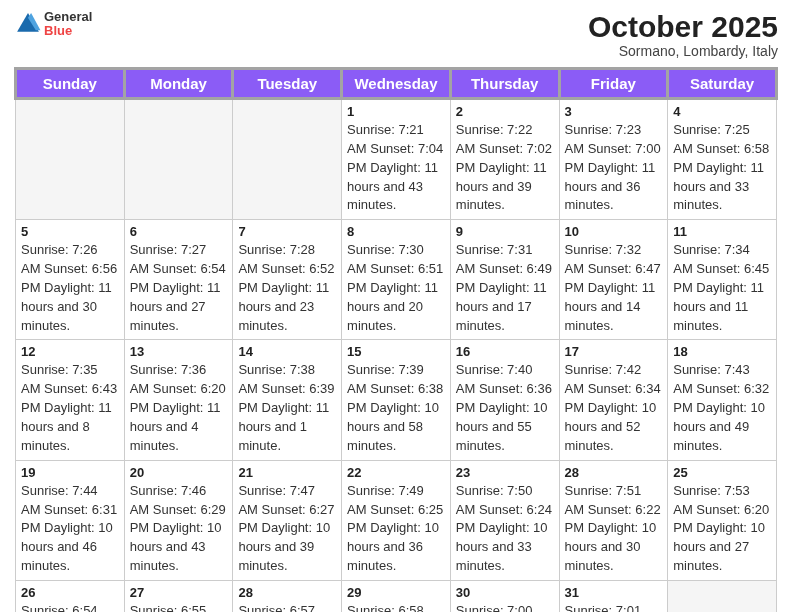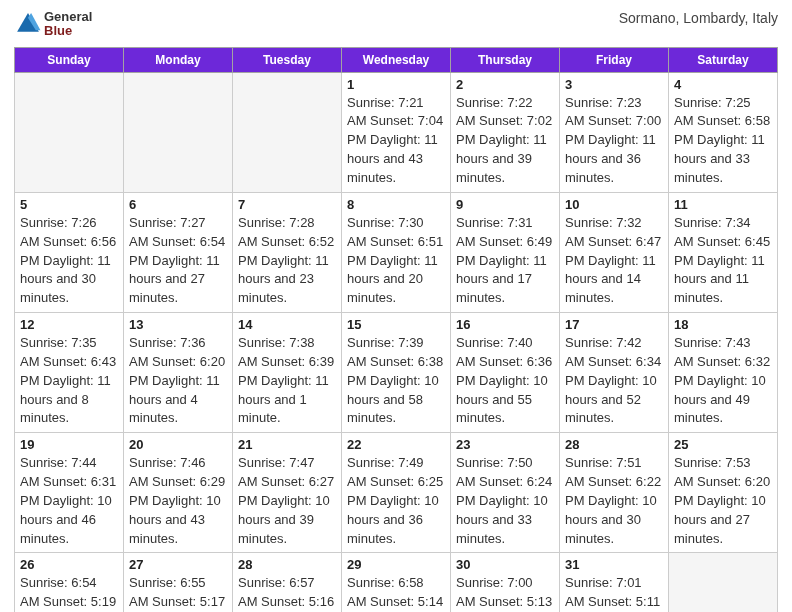--- a/index.html
+++ b/index.html
@@ -30,21 +30,21 @@
       gap: 2px;
     }
     .logo-text {
       display: flex;
       flex-direction: column;
       font-size: 13px;
       font-weight: bold;
       line-height: 1.1;
     }
     .logo-general { color: #333; }
-    .logo-blue { color: #7f1d1d; }
+    .logo-blue { color: #ef4444; }
     .logo-icon {
       width: 28px;
       height: 28px;
     }
     .title-block {
       text-align: right;
     }
     .title-month {
       font-size: 30px;
       font-weight: bold;
@@ -56,27 +56,27 @@
       color: #444;
     }
     .calendar {
       flex: 1;
       border: 1px solid #bbb;
       border-collapse: collapse;
       width: 100%;
       table-layout: fixed;
     }
     .calendar th {
-      background: #6d28d9;
+      background: #8b5cf6;
       color: #fff;
       text-align: center;
       padding: 5px 2px;
-      font-size: 12px;
+      font-size: 15px;
       font-weight: bold;
-      border: 1px solid #a3a3a3;
+      border: 3px solid #a3a3a3;
     }
     .calendar td {
       border: 1px solid #ccc;
       vertical-align: top;
       padding: 4px 5px;
       height: 82px;
       background: #fff;
     }
     .calendar td.empty {
       background: #f5f5f5;
@@ -103,20 +103,21 @@
       <svg class="logo-icon" viewBox="0 0 36 36">
         <polygon points="18,4 32,28 4,28" fill="#1a6aad"></polygon>
         <polygon points="22,4 34,26 28,26 18,10" fill="#4fa3e0"></polygon>
       </svg>
       <div class="logo-text">
         <span class="logo-general">General</span>
         <span class="logo-blue">Blue</span>
       </div>
     </div>
     <div class="title-block">
+      <div class="title-month">October 2025</div>
       <div class="title-location">Sormano, Lombardy, Italy</div>
     </div>
   </div>
 
   <table class="calendar">
     <thead>
       <tr>
         <th>Sunday</th>
         <th>Monday</th>
         <th>Tuesday</th>

